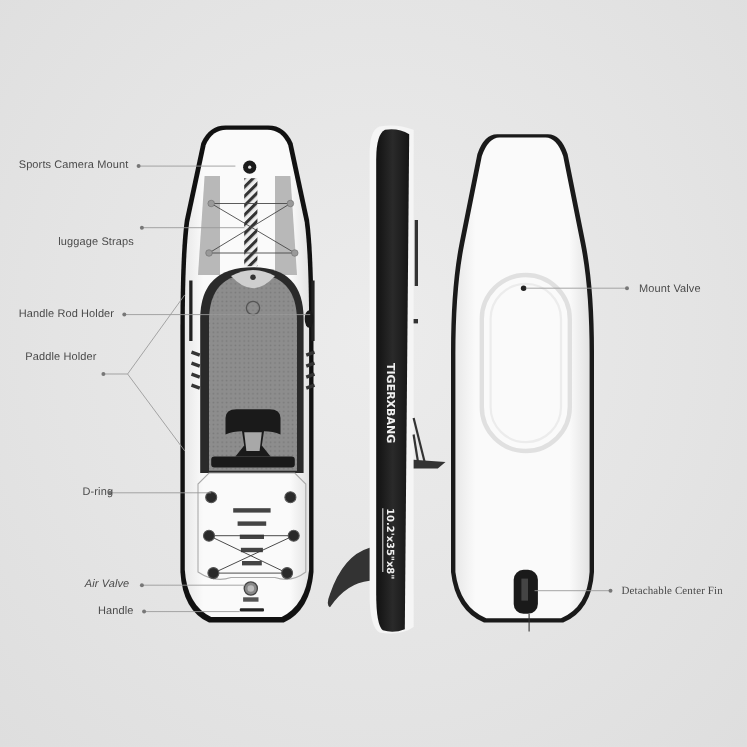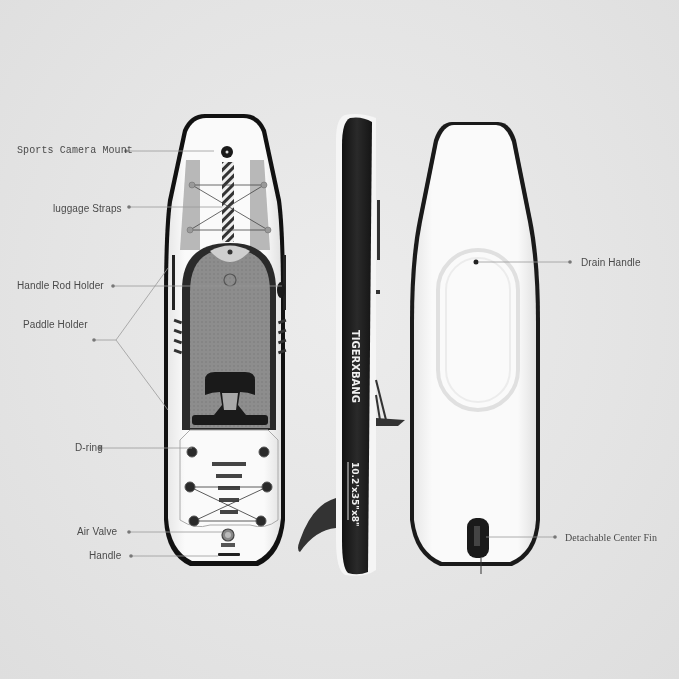--- a/index.html
+++ b/index.html
@@ -170,21 +170,21 @@
       <circle cx="129" cy="532" r="1.8" stroke="none"></circle>
     <line x1="131" y1="556" x2="218" y2="556"></line>
       <circle cx="131" cy="556" r="1.8" stroke="none"></circle>
     <line x1="478" y1="262" x2="570" y2="262"></line>
       <circle cx="570" cy="262" r="1.8" stroke="none"></circle>
     <line x1="486" y1="537" x2="555" y2="537"></line>
       <circle cx="555" cy="537" r="1.8" stroke="none"></circle>
   </g>
 </svg>
 
-<div class="label" style="left:17px;top:145px;font-family:Liberation Mono, monospace;">Sports Camera Mount</div>
-<div class="label" style="left:53px;top:203px;">luggage Straps</div>
+<div class="label" style="left:17px;top:145px;">Sports Camera Mount</div>
+<div class="label" style="left:53px;top:215px;">luggage Straps</div>
 <div class="label" style="left:17px;top:280px;">Handle Rod Holder</div>
 <div class="label" style="left:23px;top:319px;">Paddle Holder</div>
 <div class="label" style="left:63px;top:442px;padding-left:12px;">D-ring</div>
-<div class="label" style="left:77px;top:526px;">Air Valve</div>
+<div class="label" style="left:77px;top:526px;font-style:italic;">Air Valve</div>
 <div class="label" style="left:89px;top:550px;text-align:right;">Handle</div>
-<div class="label" style="left:581px;top:257px;">Drain Handle</div>
+<div class="label" style="left:581px;top:257px;">Mount Valve</div>
 <div class="label" style="left:565px;top:532px;font-family:Liberation Serif, serif;">Detachable Center Fin</div>
 
 </body></html>

